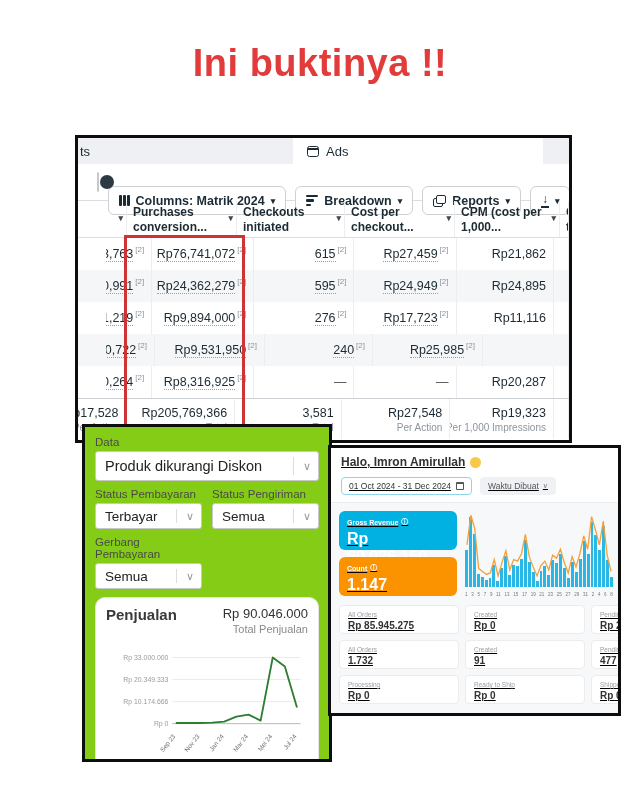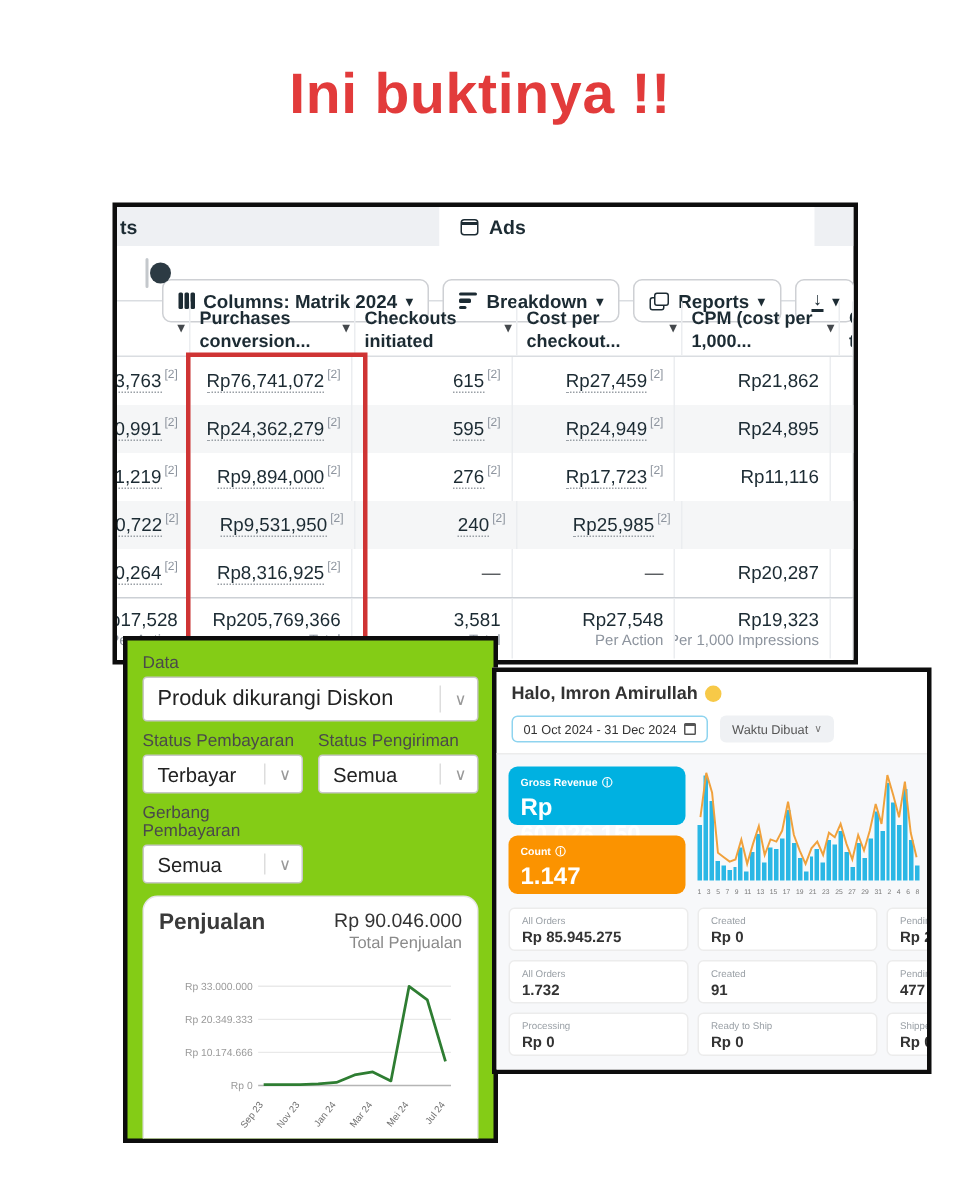--- a/index.html
+++ b/index.html
@@ -4,21 +4,21 @@
 <style>
   * { box-sizing: border-box; margin: 0; padding: 0; }
   html,body { width:640px; height:800px; background:#fff; font-family:"Liberation Sans",sans-serif; position:relative; overflow:hidden; }
 
   .banner-title { position:absolute; top:42px; left:0; right:0; text-align:center;
     font-size:38px; font-weight:bold; color:#e23b3b; letter-spacing:.5px; }
 
   
   #ads { position:absolute; left:75px; top:135px; width:497px; height:308px;
     border:3px solid #0d0d0d; background:#fff; overflow:hidden; }
-  .tabstrip { display:flex; height:26px; font-size:13px; font-weight:bold; color:#1c2b33; }
+  .tabstrip { display:flex; height:26px; font-size:13px; font-weight:normal; color:#1c2b33; }
   .tab-left { width:215px; background:#eef0f3; display:flex; align-items:center; }
   .tab-left span { margin-left:2px; }
   .tab-ads { flex:1; background:#fff; display:flex; align-items:center; gap:7px; padding-left:14px; }
   .tab-right { width:26px; background:#eef0f3; }
   .ads-icon { width:12px; height:11px; border:1.5px solid #1c2b33; border-radius:2.5px; }
   .ads-icon div { height:1.5px; background:#1c2b33; margin-top:1.5px; }
 
   .toolbar { height:36px; display:flex; align-items:center; gap:9px; padding-left:0; }
   .clip0 { font-size:11px; color:#606770; margin-left:-2px; width:8px; overflow:hidden; }
   .toggle { width:36px; height:20px; border:1px solid #c4c8cc; border-radius:12px; position:relative; background:#fff; margin-left:12px; }
@@ -36,21 +36,21 @@
   .rp-icon i:nth-child(1){ left:0; bottom:0; background:#fff; }
   .rp-icon i:nth-child(2){ right:0; top:0; background:#fff; }
   .dl-icon { font-size:12px; font-weight:bold; color:#1c2b33; border-bottom:2px solid #1c2b33; line-height:11px; padding:0 1px 1px; }
 
   .thead { display:flex; height:38px; border-top:1px solid #dadde1; border-bottom:1px solid #dadde1;
     font-size:12px; font-weight:bold; color:#1c2b33; }
   .th { position:relative; padding:4px 13px 4px 6px; line-height:1.25; border-right:1px solid #ebedf0; overflow:hidden; }
   .thc { position:absolute; right:3px; top:50%; transform:translateY(-50%); font-size:9px; color:#44484c; }
   .w0{width:49px} .w1{width:110px} .w2{width:108px} .w3{width:110px} .w4{width:105px} .w5{flex:1}
 
-  .trow { display:flex; height:32px; font-size:12.5px; color:#1c2b33; }
+  .trow { display:flex; height:32px; font-size:12.5px; color:#1c2b33;padding-left:28px; }
   .trow.alt { background:#f5f6f7;text-align:center; }
   .td { padding:0 7px; border-right:1px solid #ebedf0; display:flex; align-items:center; justify-content:flex-end; overflow:hidden; }
   .fn { font-size:8px; color:#8d949e; margin-left:2px; align-self:flex-start; margin-top:7px; }
   .lnk { border-bottom:1px dotted #9aa0a6; white-space:nowrap; }
   .dash { color:#44484c; }
 
   .totals { display:flex; height:41px; border-top:1px solid #ccd0d5; font-size:12.5px; color:#1c2b33; }
   .tot { padding:4px 7px; display:flex; flex-direction:column; align-items:flex-end; justify-content:center;
     border-right:1px solid #ebedf0; overflow:hidden; white-space:nowrap; }
   .tot .sub { font-size:10px; color:#8d949e; margin-top:2px; }
@@ -72,21 +72,21 @@
 
   .sales-card { margin-top:8px; background:#fff; border:1px solid #e4e4e4; border-radius:10px; padding:8px 10px; height:174px; }
   .sales-head { display:flex; justify-content:space-between; align-items:flex-start; }
   .sales-title { font-size:15px; font-weight:bold; color:#3a3a3a; }
   .sales-total-val { font-size:13px; color:#333; text-align:right; }
   .sales-total-lbl { font-size:11px; color:#8a8a8a; text-align:right; margin-top:2px; }
   .sales-svg { width:100%; height:120px; margin-top:2px; }
 
   
   #dash { position:absolute; left:328px; top:445px; width:293px; height:271px;
-    border:3px solid #0d0d0d; background:#fff; overflow:hidden; z-index:5; }
+    border:3px solid #0d0d0d; background:#fff; overflow:hidden; z-index:5;text-decoration:underline; }
   .dash-head { padding:7px 10px 7px; }
   .greet { font-size:12px; font-weight:bold; color:#333; display:flex; gap:5px; align-items:center; }
   .hand { width:11px; height:11px; border-radius:50%; background:#f7c948; display:inline-block; }
   .chips { display:flex; gap:8px; margin-top:8px; }
   .date-chip { border:1px solid #8fd4ef; border-radius:4px; padding:3px 7px; font-size:8.5px; color:#333;
     display:flex; gap:5px; align-items:center; background:#fff; }
   .cal { width:8px; height:8px; border:1px solid #555; border-top-width:2.5px; border-radius:1px; }
   .time-chip { background:#eff1f4; border-radius:4px; padding:3px 8px; font-size:8.5px; color:#555;
     display:flex; gap:4px; align-items:center; }
   .tchip-car { font-size:7px; color:#777; }

